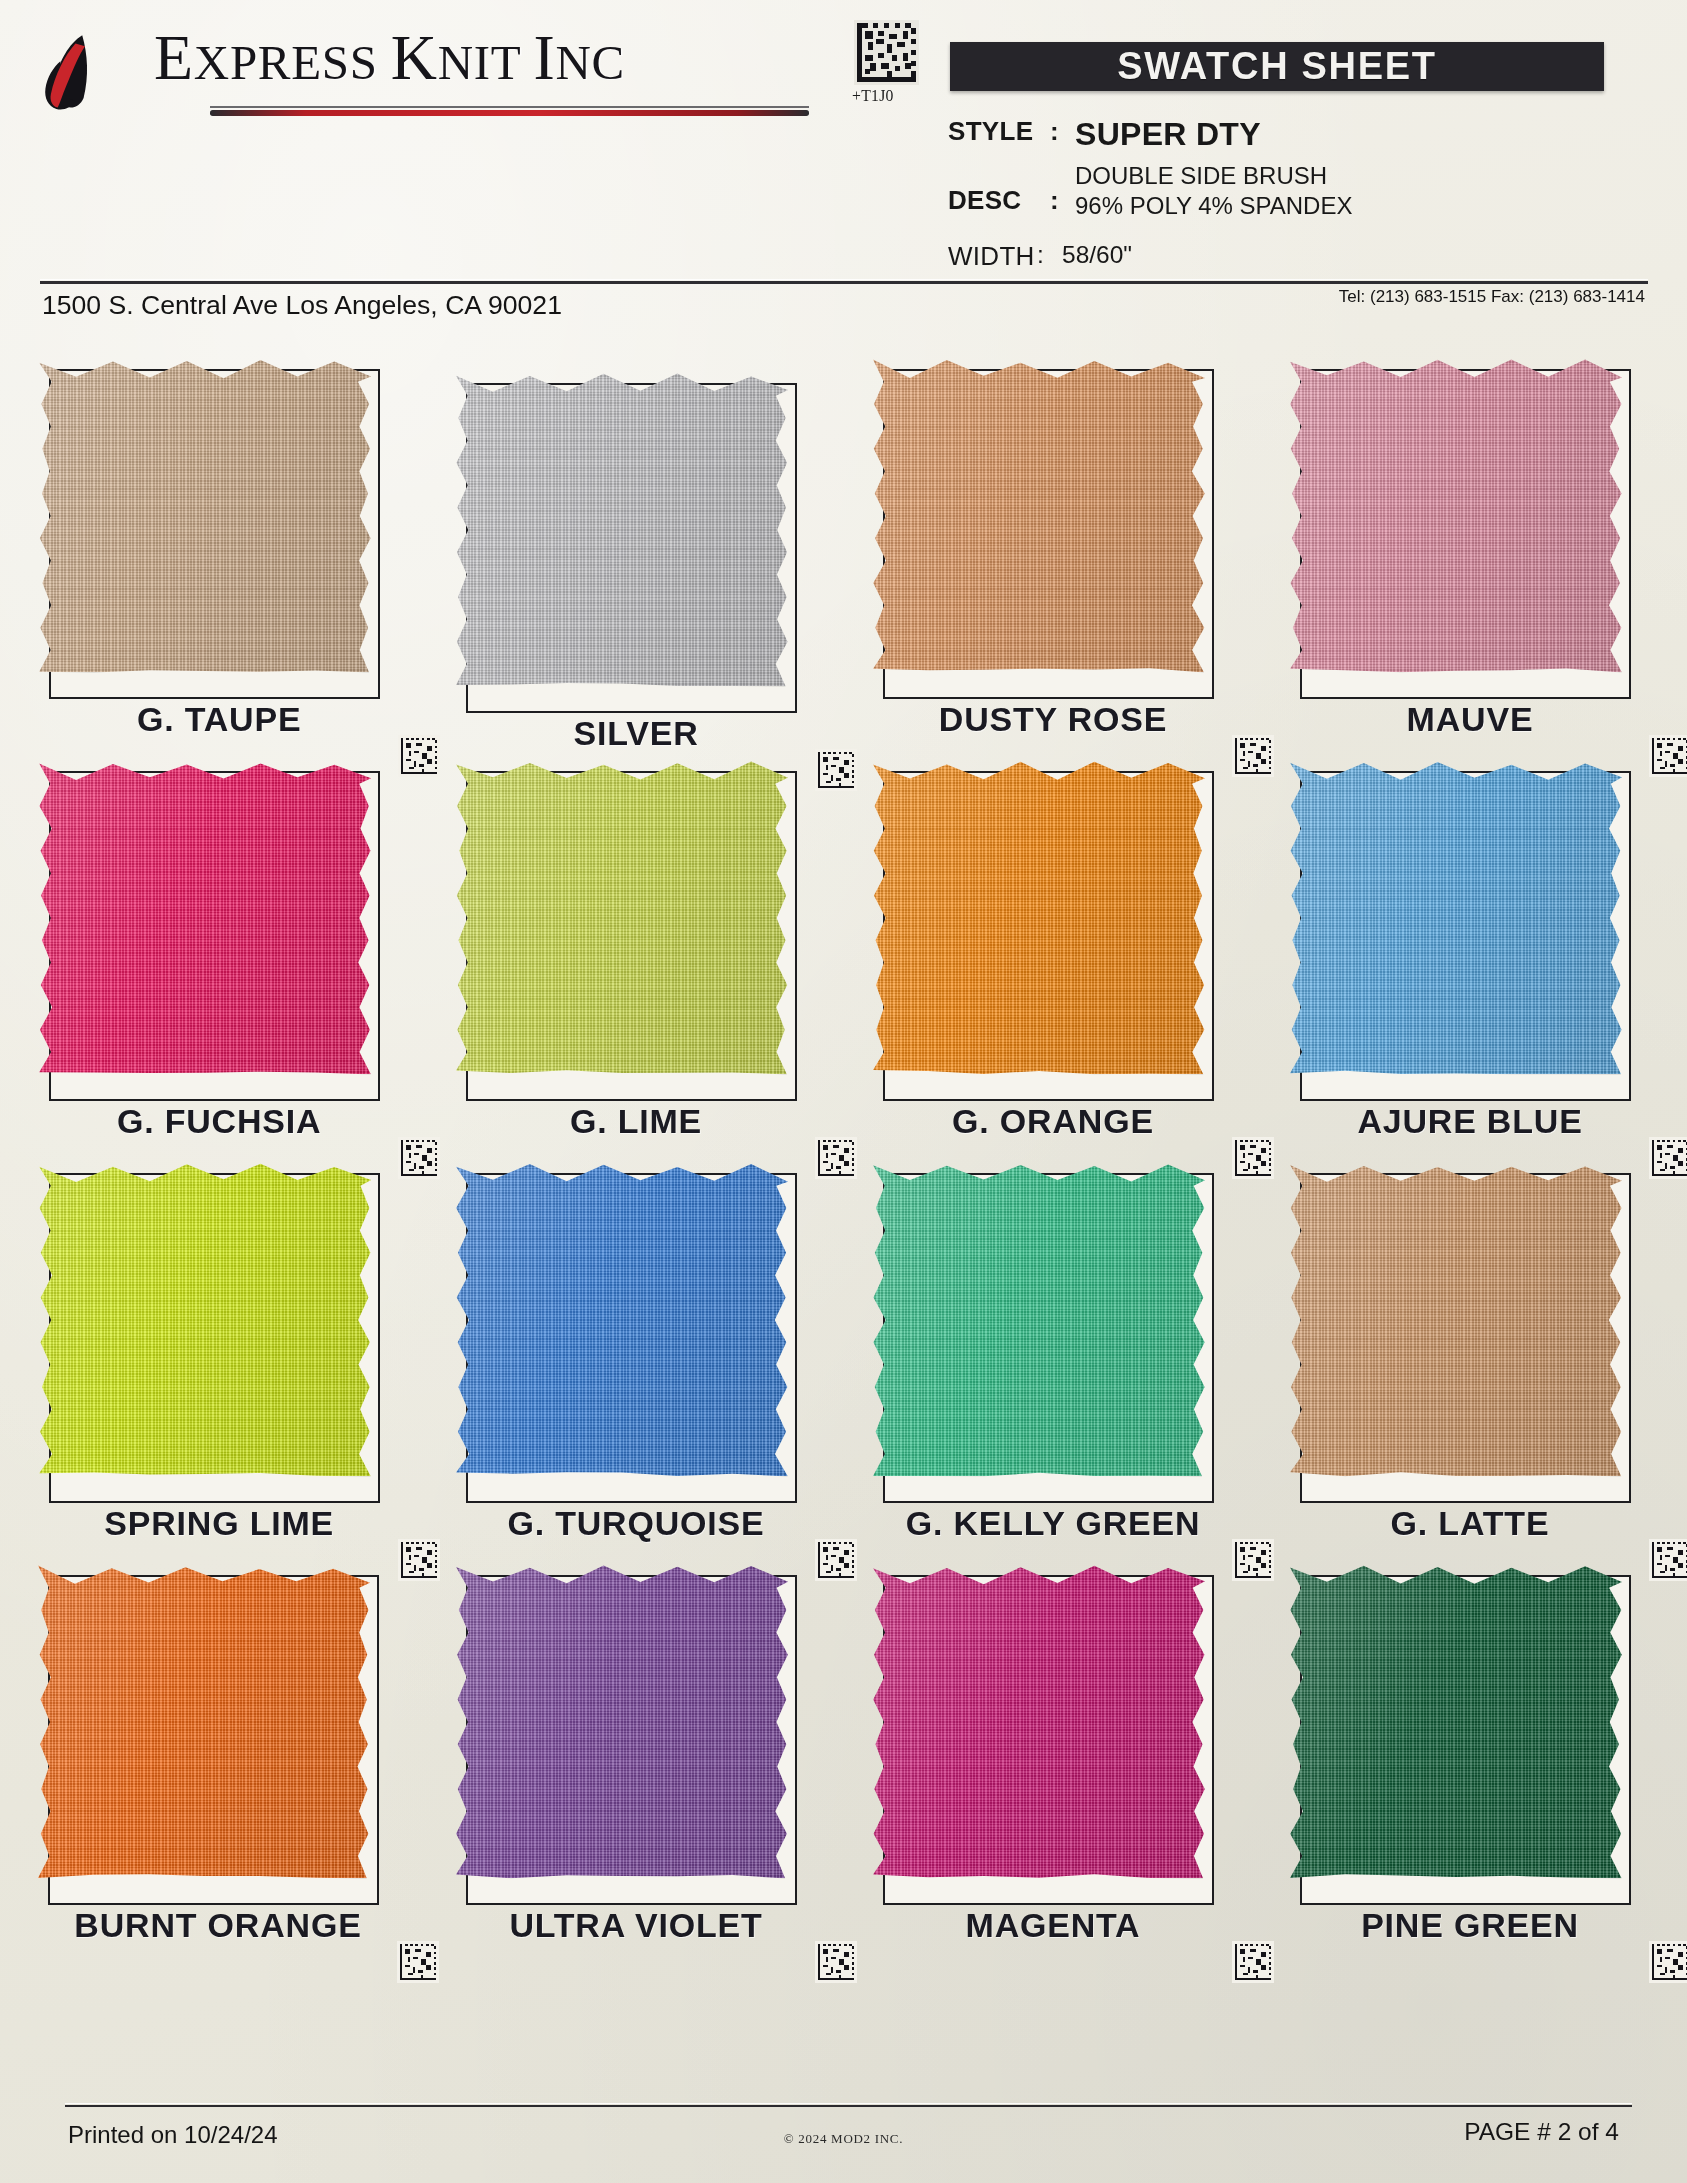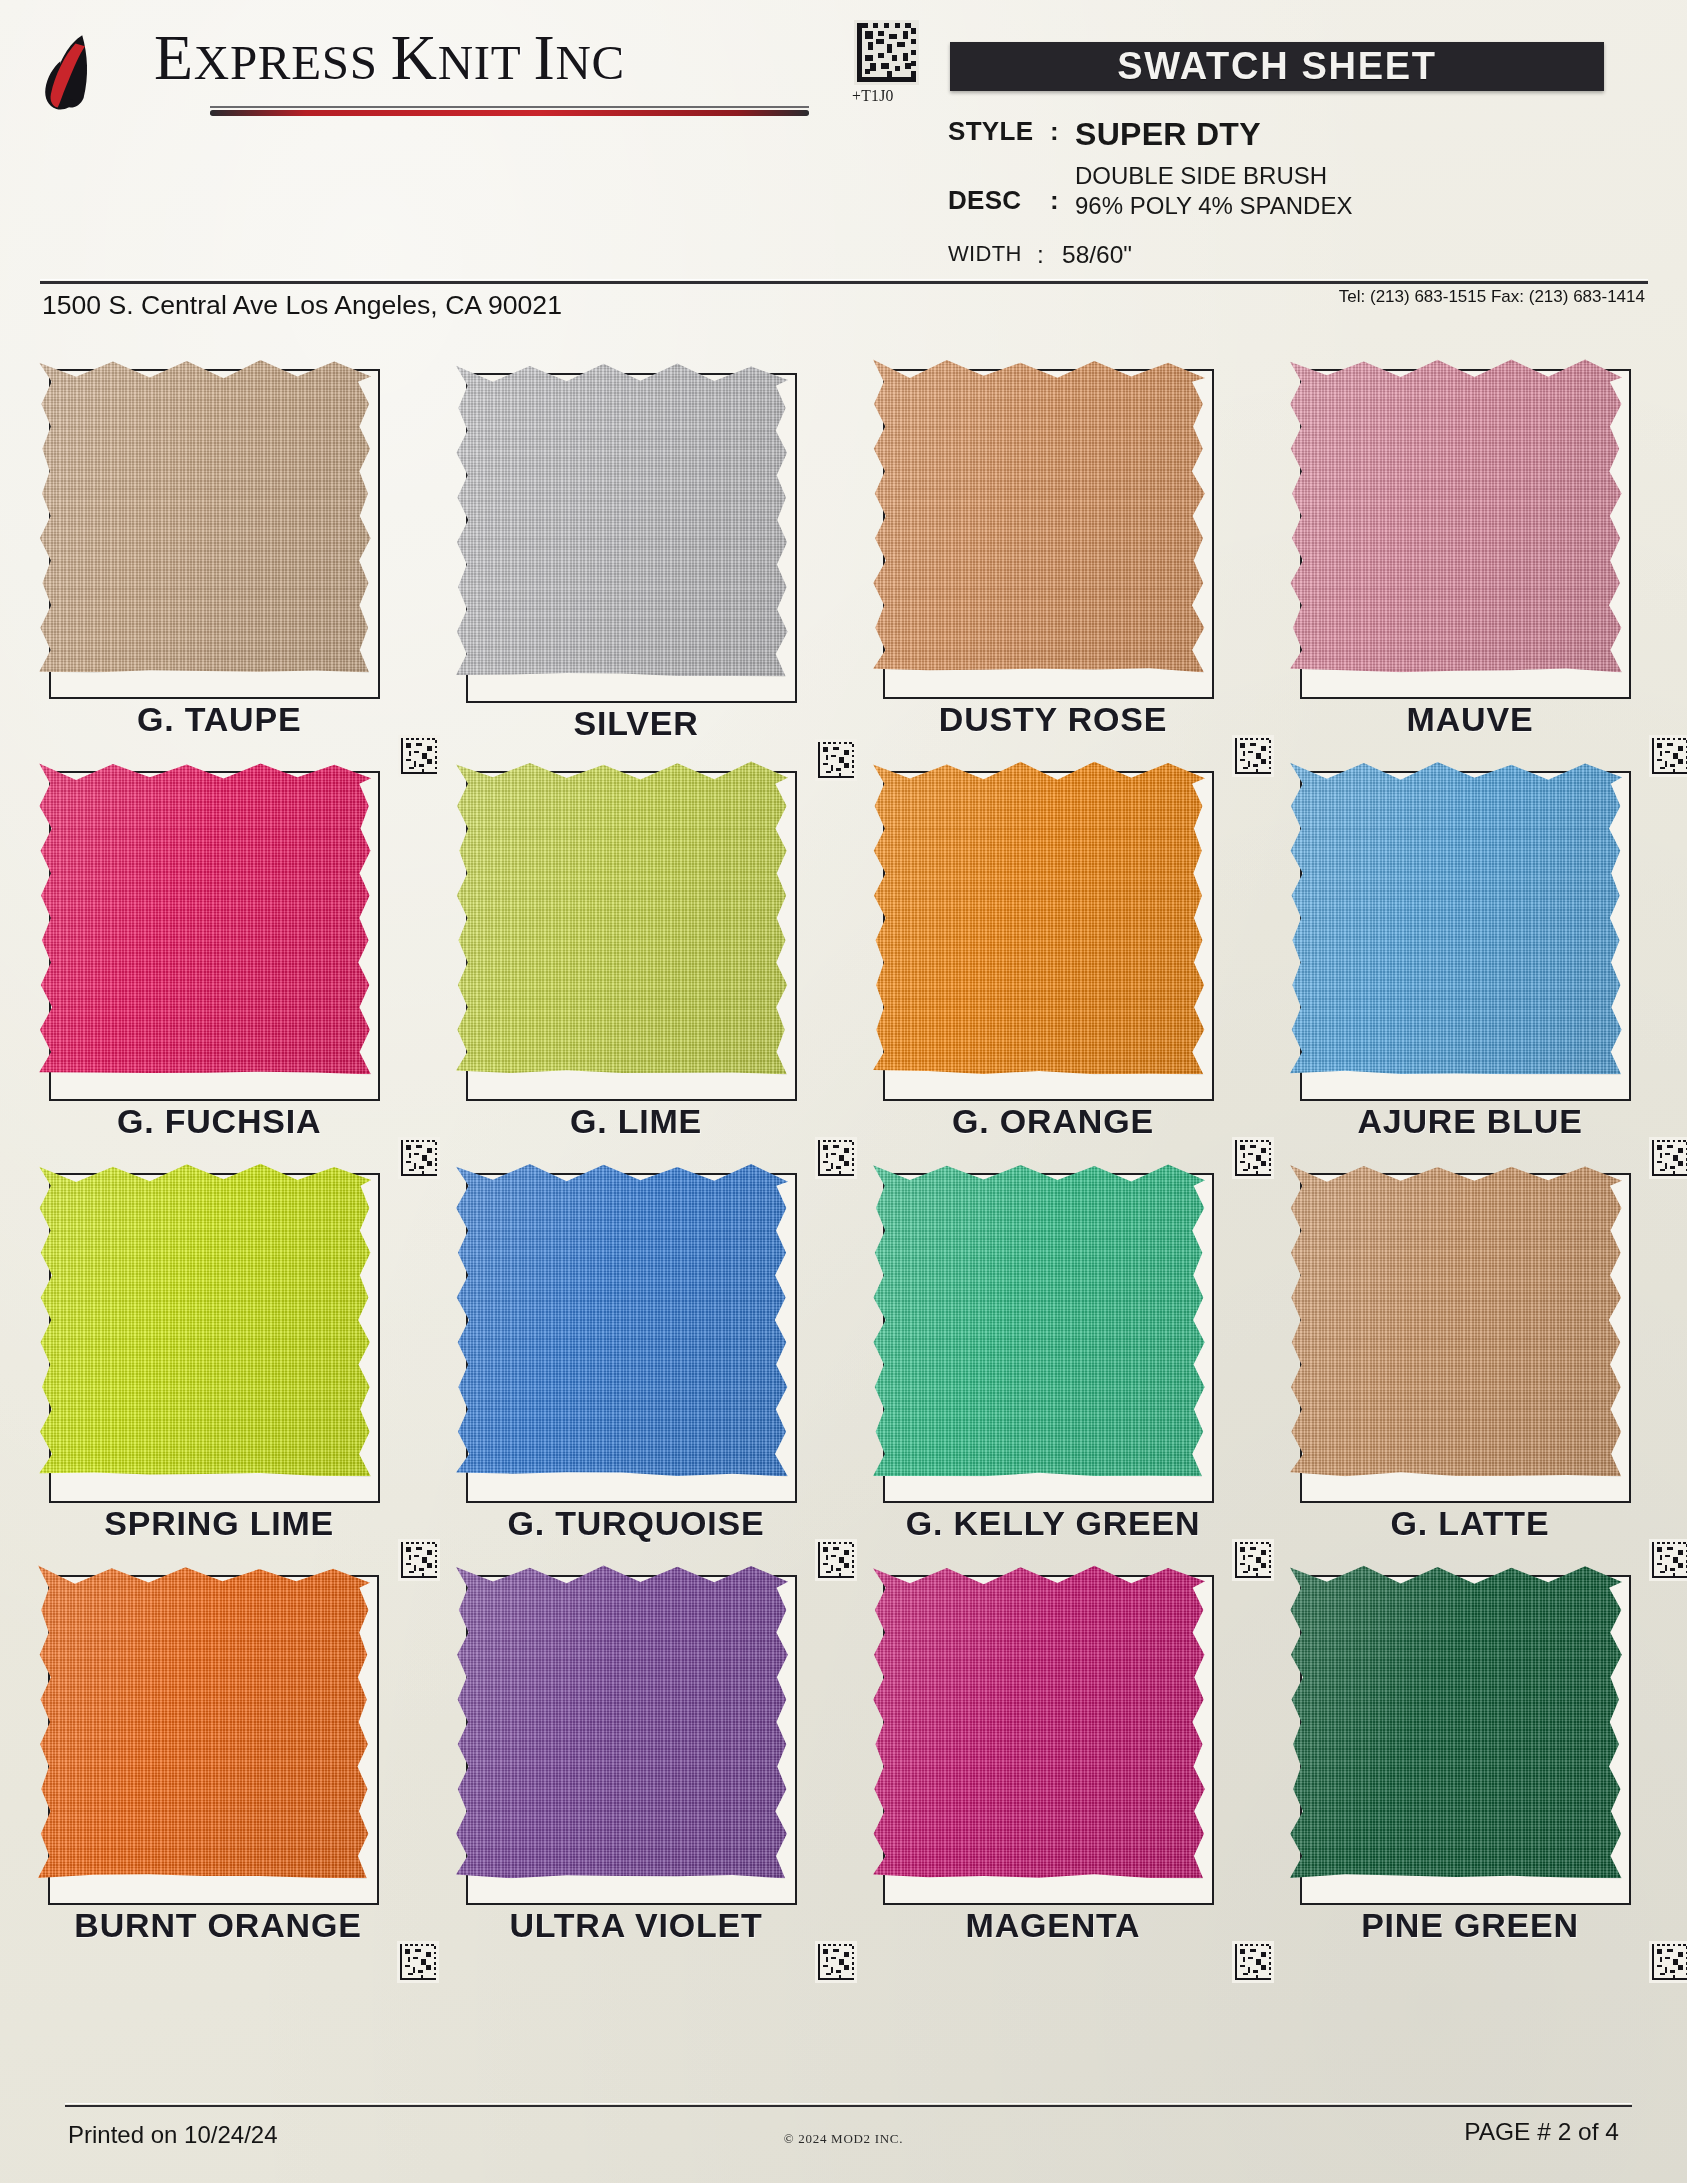--- a/index.html
+++ b/index.html
@@ -74,21 +74,21 @@
   .spec-colon{position:absolute;left:102px;top:0;font-weight:bold;font-size:26px;color:#181818;}
   .spec-val{position:absolute;left:127px;top:0;font-size:26px;color:#181818;}
   .spec-val.big{font-weight:bold;font-size:32px;letter-spacing:0.3px;}
 
   #spec-style{height:42px;}
   #spec-desc{height:75px;}
   #spec-desc .spec-key,#spec-desc .spec-colon{top:23px;}
   #spec-desc .line1{position:absolute;left:127px;top:0;font-size:24px;color:#181818;white-space:nowrap;}
   #spec-desc .line2{position:absolute;left:127px;top:30px;font-size:24px;color:#181818;white-space:nowrap;}
   #spec-width{height:38px;}
-  #spec-width .spec-key{font-weight:normal;font-size:22px;}
+  #spec-width .spec-key{font-weight:normal;font-size:26px;}
   #spec-width .spec-colon{left:89px;font-weight:normal;font-size:24.5px;}
   #spec-width .spec-val{left:114px;font-size:24.5px;}
 
   
   .hdr-rule{
     position:absolute;left:40px;top:281px;width:1608px;height:2.7px;
     background:#2e2d31;
   }
   .hdr-rule::after{
     content:"";position:absolute;left:0;top:-2px;width:100%;height:1.4px;
@@ -285,21 +285,21 @@
               <rect x="3" y="9" width="2" height="1"></rect>
               <rect x="6" y="10" width="1" height="2"></rect>
               <rect x="8" y="11" width="2" height="1"></rect>
               <rect x="11" y="9" width="2" height="2"></rect>
               <rect x="4" y="12" width="2" height="1"></rect>
               <rect x="9" y="13" width="1" height="1"></rect>
             </g>
           </svg></div>
         <div class="label">G. TAUPE</div>
       </div>
-      <div class="cell" style="left: 425px; top: 4px;">
+      <div class="cell" style="left: 425px; top: 14px;">
         <div class="swatch-frame"></div>
         <div class="swatch" style="background-color: rgb(195, 195, 198); clip-path: polygon(0% 0.79%, 11.11% 5.85%, 22.22% 0.8%, 33.33% 5.68%, 44.44% 0.13%, 55.56% 5.54%, 66.67% 0.04%, 77.78% 5.61%, 88.89% 1.01%, 100% 5.27%, 96.37% 7.14%, 99.3% 14.29%, 96.31% 21.43%, 99.73% 28.57%, 96.58% 35.71%, 99.39% 42.86%, 96.75% 50%, 99.73% 57.14%, 96.65% 64.29%, 99.6% 71.43%, 96.71% 78.57%, 99.87% 85.71%, 96.28% 92.86%, 99.3% 100%, 83.33% 99.84%, 66.67% 99.88%, 50% 99.09%, 33.33% 98.89%, 16.67% 99.42%, 0% 99.56%, 3.25% 92.86%, 0.27% 85.71%, 3.35% 78.57%, 0.61% 71.43%, 3.29% 64.29%, 0.27% 57.14%, 3.72% 50%, 0.4% 42.86%, 3.53% 35.71%, 0.13% 28.57%, 3.5% 21.43%, 0.7% 14.29%, 3.49% 7.14%); filter: saturate(1.02);">
           <div class="swatch-inner"></div>
         </div>
         <div class="dm-small"><svg viewBox="0 0 16 16" width="42" height="42" shape-rendering="crispEdges">
             <rect width="16" height="16" fill="#f3f1ea"></rect>
             <g fill="#141318">
               <rect x="1" y="1" width="1" height="14"></rect>
               <rect x="1" y="14" width="14" height="1"></rect>
               <rect x="3" y="1" width="1" height="1"></rect>

